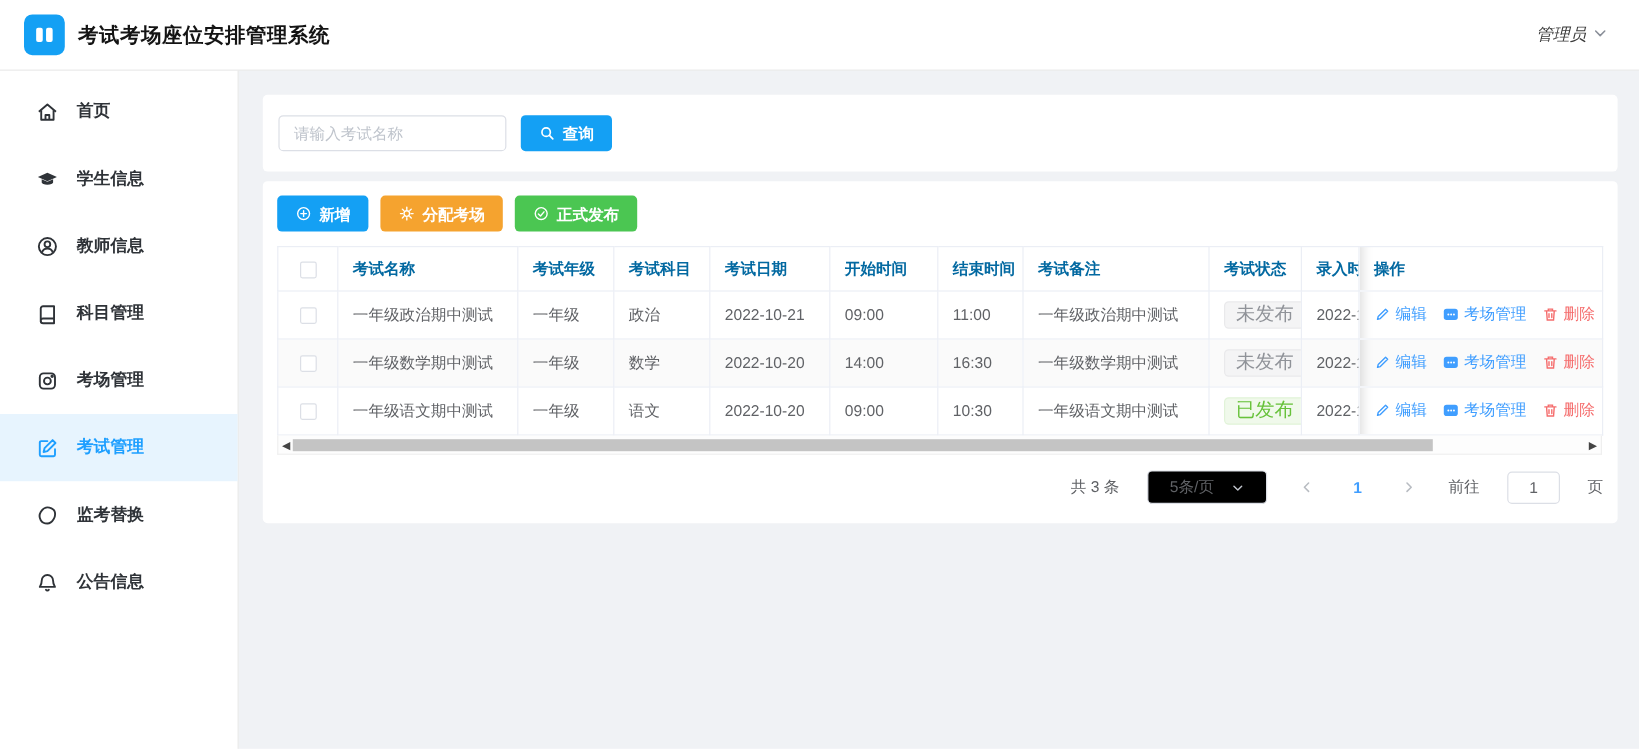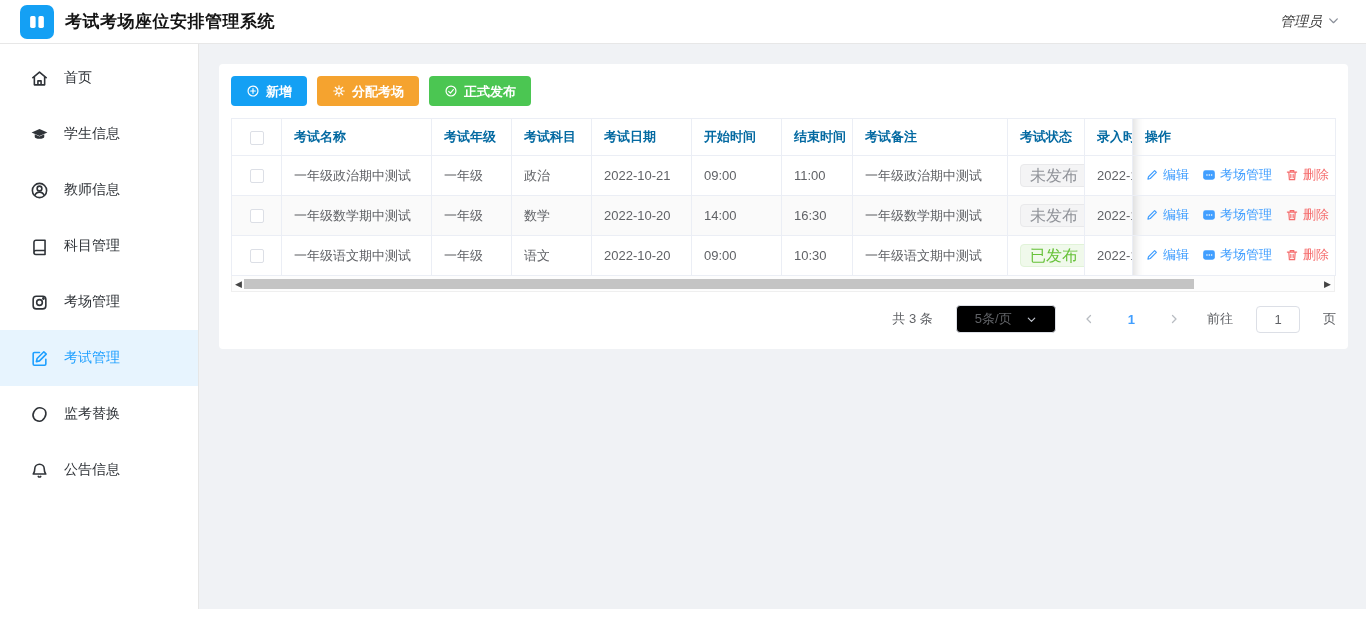--- a/index.html
+++ b/index.html
@@ -1,30 +1,30 @@
 <!DOCTYPE html>
 <html><head>
 <meta charset="utf-8">
 <style>
   html,body{margin:0;padding:0;width:1366px;height:625px;overflow:hidden;
     font-family:"Liberation Sans","DejaVu Sans",sans-serif;background:#fff;}
   *{box-sizing:border-box;}
 
   
-  .top-header{height:44px;background:#fff;border-bottom:1px solid #e7e7e7;
+  .top-header{height:59px;background:#fff;border-bottom:1px solid #e7e7e7;
     display:flex;align-items:center;justify-content:space-between;padding:0 26px 0 20px;}
   .brand{display:flex;align-items:center;gap:11px;}
   .logo{width:34px;height:34px;border-radius:7px;background:#14a0f4;
     display:flex;align-items:center;justify-content:center;flex:0 0 auto;}
   .app-title{font-size:17px;font-weight:bold;color:#141414;letter-spacing:.5px;}
   .user-box{display:flex;align-items:center;gap:5px;font-size:14px;color:#3b3b3b;cursor:pointer;font-style:italic;}
 
   
   .layout{display:flex;height:565px;}
-  .sidebar{width:199px;background:#fff;border-right:1px solid #e6e6e6;padding-top:6px;}
+  .sidebar{width:199px;background:#fff;border-right:1px solid #e6e6e6;padding-top:6px;font-weight:bold;}
   .side-item{height:56px;display:flex;align-items:center;gap:15px;padding-left:30px;
     font-size:14px;color:#2f3338;cursor:pointer;}
   .side-item svg{width:19px;height:19px;flex:0 0 auto;}
   .side-item.active{background:#e7f4fe;color:#1e9fff;}
 
   .main{flex:1;background:#f0f2f5;padding:20px 18px 0 20px;}
   .card{background:#fff;border-radius:4px;}
 
   
   .search-card{padding:17px 13px;margin-bottom:8px;display:flex;align-items:center;gap:12px;}
@@ -170,20 +170,30 @@
       <svg viewBox="0 0 24 24" fill="none" stroke="currentColor" stroke-width="2" stroke-linecap="round" stroke-linejoin="round">
           <path d="M6 10a6 6 0 0 1 12 0c0 4 1.5 5.5 2 6.5H4c.5-1 2-2.5 2-6.5z"></path>
           <path d="M10.5 19.5a1.8 1.8 0 0 0 3 0"></path>
         </svg>
       <span>公告信息</span>
     </div>
   </nav>
 
   <main class="main">
 
+    <section class="card search-card">
+      <input class="search-input" type="text" placeholder="请输入考试名称" style="">
+      <button class="btn btn-blue">
+        <svg viewBox="0 0 24 24" fill="none" stroke="#fff" stroke-width="2.4" stroke-linecap="round">
+            <circle cx="10.5" cy="10.5" r="6"></circle>
+            <path d="M15.5 15.5 20 20"></path>
+          </svg>
+        <span>查询</span>
+      </button>
+    </section>
 
     <section class="card table-card">
 
       <div class="toolbar">
         <button class="btn btn-blue">
           <svg viewBox="0 0 24 24" fill="none" stroke="#fff" stroke-width="2" stroke-linecap="round">
               <circle cx="12" cy="12" r="8.5"></circle>
               <path d="M12 8v8M8 12h8"></path>
             </svg>
           <span>新增</span>

